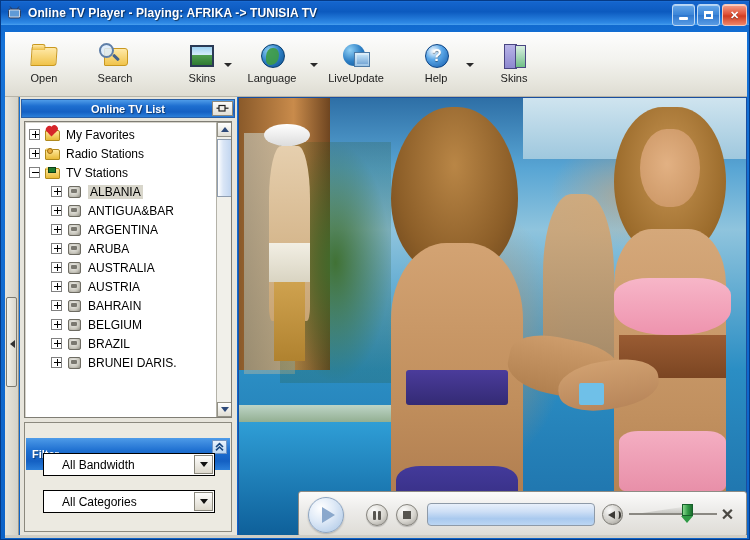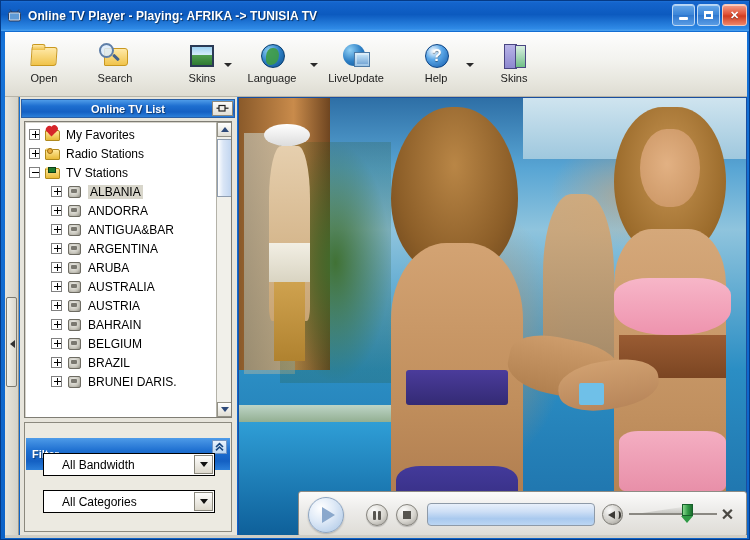--- a/index.html
+++ b/index.html
@@ -11,21 +11,21 @@
   }
   
   .window{
     position:absolute; left:0; top:0; width:750px; height:540px;
     background:linear-gradient(180deg,#0b5fc4 0%, #1673d8 8%, #0d63c8 100%);
     border:1px solid #053a86;
     overflow:hidden;
   }
   
   .titlebar{
-    position:absolute; left:0; top:0; width:750px; height:30px;
+    position:absolute; left:0; top:0; width:750px; height:24px;
     background:linear-gradient(180deg,#1c6fd6 0%,#1464cc 6%,#0c5abf 45%,#2f8ae6 92%,#4aa0ef 100%);
     display:flex; align-items:center;
   }
   .titlebar .tb-icon{
     width:16px;height:16px;margin-left:6px;margin-right:5px;
     position:relative; flex:none;
   }
   .titlebar .tb-title{
     color:#ffffff; font-size:12px; font-weight:bold;
     text-shadow:1px 1px 1px rgba(0,0,0,.55);
@@ -527,27 +527,20 @@
               <span class="ticon">
                 <span class="ch-ic"></span>
               </span>
               <span class="sel">ALBANIA</span>
             </div>
             <div class="trow lvl2">
               <span class="exp plus"></span>
               <span class="ticon">
                 <span class="ch-ic"></span>
               </span>
-              <span>ANDORRA</span>
-            </div>
-            <div class="trow lvl2">
-              <span class="exp plus"></span>
-              <span class="ticon">
-                <span class="ch-ic"></span>
-              </span>
               <span>ANTIGUA&amp;BAR</span>
             </div>
             <div class="trow lvl2">
               <span class="exp plus"></span>
               <span class="ticon">
                 <span class="ch-ic"></span>
               </span>
               <span>ARGENTINA</span>
             </div>
             <div class="trow lvl2">

